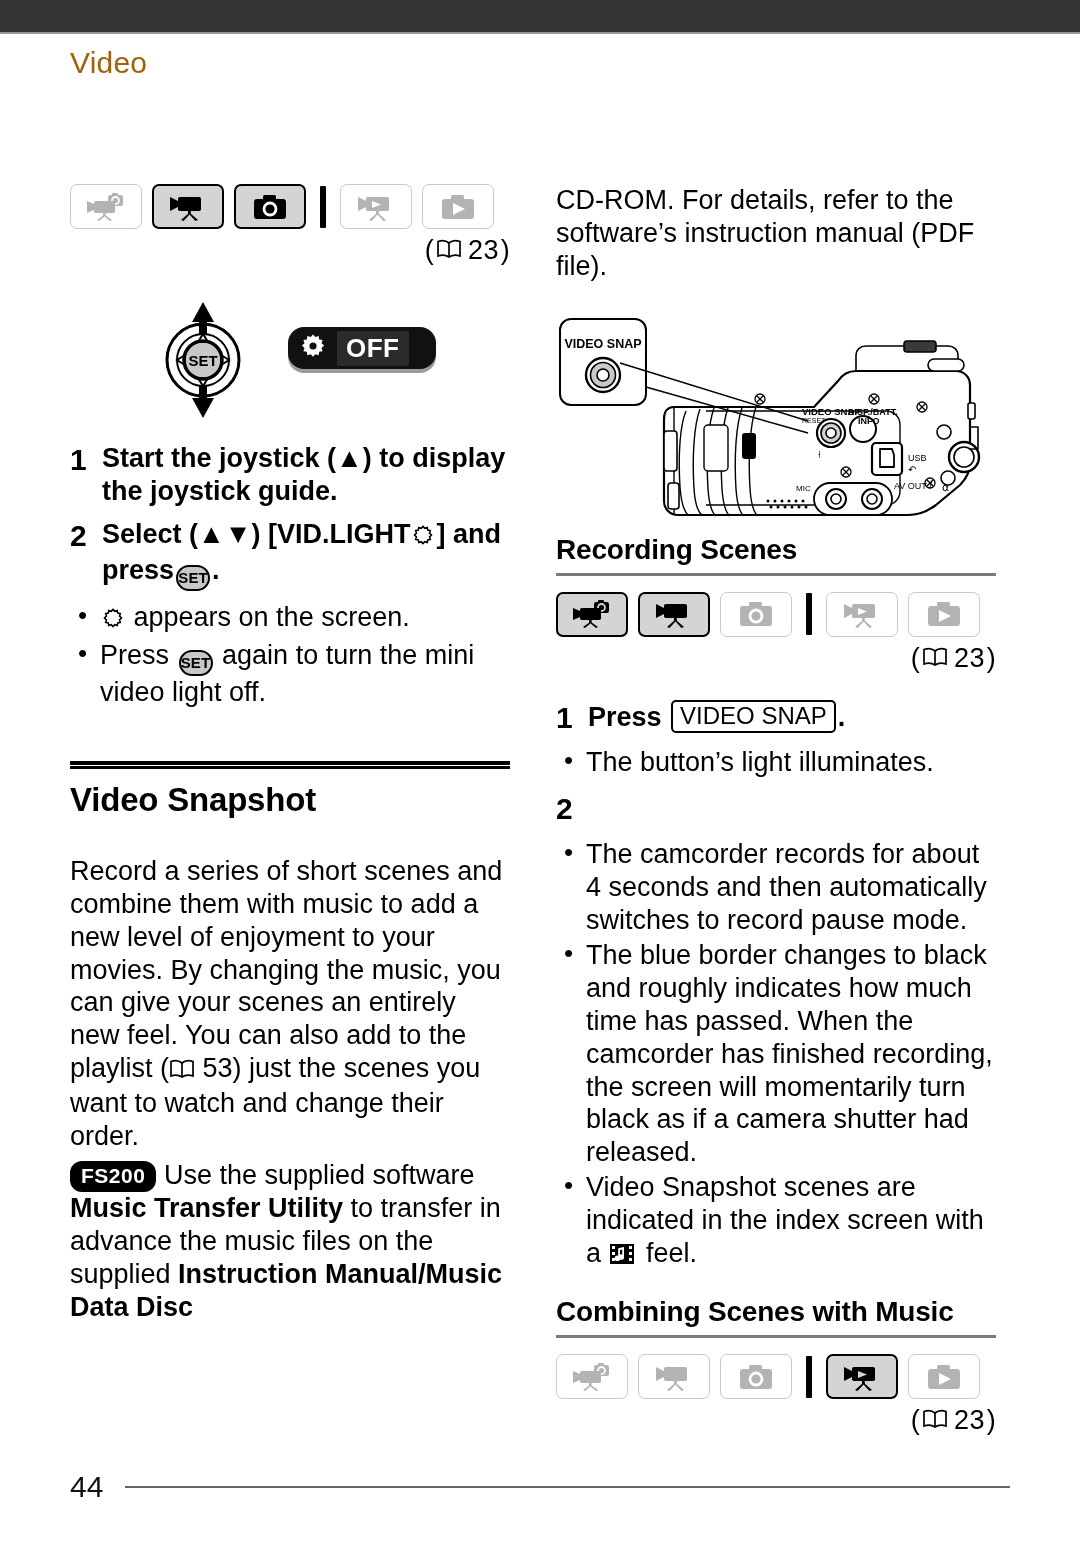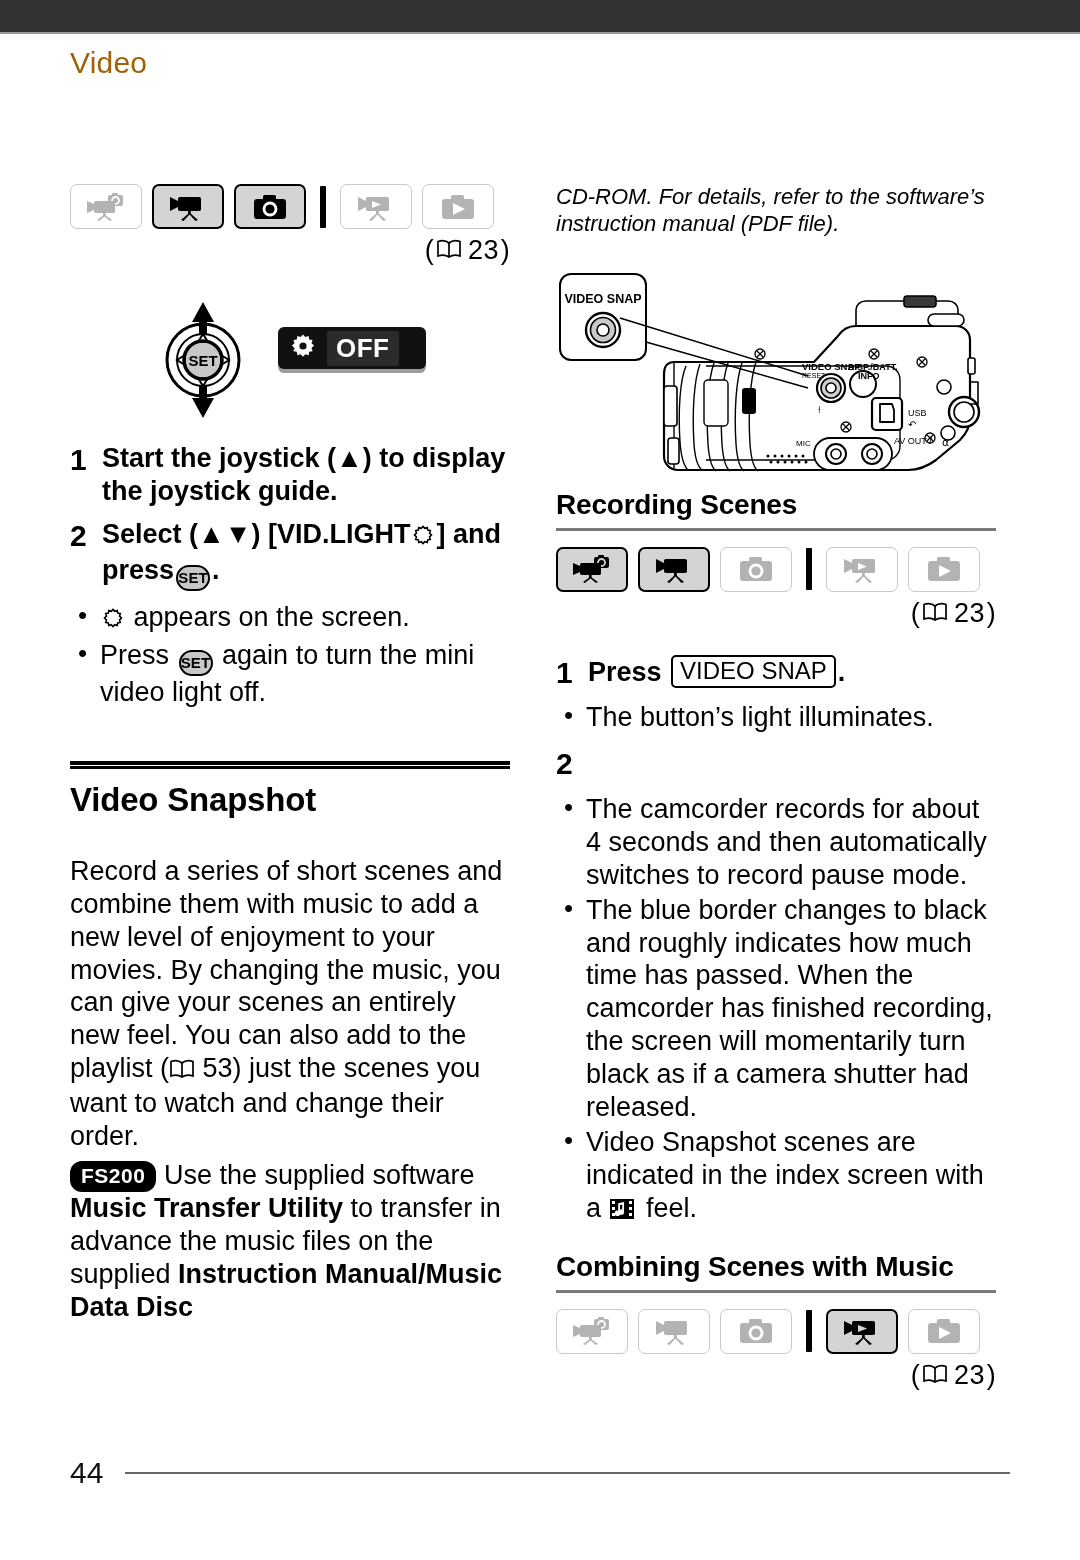--- a/index.html
+++ b/index.html
@@ -42,22 +42,22 @@
   .page-ref {
     margin-top:6px; text-align:right; font-size:27px; letter-spacing:.3px;
     display:flex; justify-content:flex-end; align-items:center; gap:2px;
   }
   .book-ico { display:inline-block; vertical-align:-2px; }
 
   
   .joy-row { margin-top:34px; height:120px; position:relative; }
   .joy { position:absolute; left:86px; top:0; }
   .offbadge {
-    position:absolute; left:208px; top:27px;
-    width:148px; height:42px; background:#111; border-radius:6px;
+    position:absolute; left:218px; top:27px;
+    width:148px; height:42px; background:#111; border-radius:16px;
     display:flex; align-items:center; gap:10px; padding:0 11px;
     box-shadow:0 4px 0 #9c9c9c;
   }
   .offbadge .gear { flex:0 0 auto; }
   .offbadge .offtxt {
     background:#2b2b2b; color:#fff; font-weight:bold; font-size:26px;
     line-height:1; padding:4px 9px 5px; border-radius:2px; letter-spacing:.5px;
   }
 
   
@@ -95,36 +95,36 @@
     font-size:27px; line-height:1.22; margin-top:36px;
   }
   .para2 { font-size:27px; line-height:1.22; margin-top:6px; }
   .b { font-weight:bold; }
   .modelbadge {
     display:inline-block; background:#000; color:#fff; font-weight:bold;
     font-size:21px; letter-spacing:.5px; border-radius:12px;
     padding:2px 11px 3px; vertical-align:1px;
   }
 
-  .rtext { font-size:22px; line-height:1.22;font-style:italic; }
+  .rtext { font-size:27px; line-height:1.22; }
 
   
   .cam-fig { margin-top:32px; }
 
   
   .filmmark { display:inline-block; vertical-align:-4px; margin-right:4px; }
 
   .keycap {
     display:inline-block; border:2px solid #000; border-radius:5px;
     padding:1px 7px 2px; font-size:24px; font-weight:400; line-height:1.1;
     vertical-align:2px; margin:0 2px; font-family:"Liberation Sans", sans-serif;
   }
 
   
-  .footer { position:absolute; left:70px; bottom:70px; width:940px;
+  .footer { position:absolute; left:70px; bottom:56px; width:940px;
             display:flex; align-items:center; gap:22px; }
   .folio { font-size:30px; color:#111; }
   .folio-rule { flex:1; height:2px; background:#666; }
 </style>
 </head>
 <body>
 
 <div class="top-bar"></div>
 <div class="top-bar-edge"></div>
 

